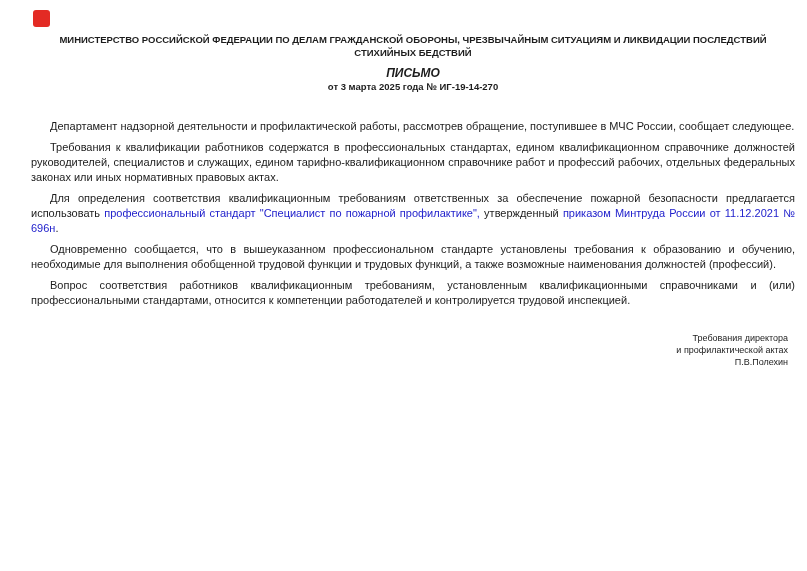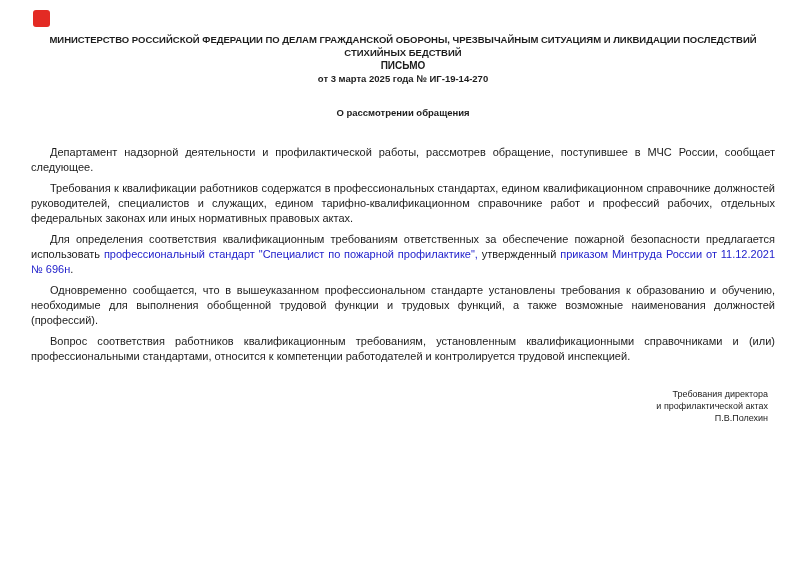--- a/index.html
+++ b/index.html
@@ -19,34 +19,35 @@
     position: absolute;
     left: 33px;
     top: 10px;
     width: 17px;
     height: 17px;
     border-radius: 3px;
     background: #e32b24;
     cursor: pointer;
   }
   .content {
-    padding: 33px 32px 0 31px;
+    padding: 33px 12px 0 31px;
   }
   .ministry {
     text-align: center;
     font-weight: bold;
     font-size: 9.5px;
     line-height: 13px;
   }
   .doc-type {
     text-align: center;
     font-weight: bold;
-    font-size: 10px;
+    font-size: 12px;
     line-height: 13px;
-    margin-top: 0;
+    margin-top: 8px;
+    font-style: italic;
   }
   .doc-date {
     text-align: center;
     font-weight: bold;
     font-size: 9.5px;
     line-height: 13px;
   }
   .subject {
     text-align: center;
     font-weight: bold;
@@ -83,21 +84,20 @@
 <div class="status-icon"></div>
 
 <div class="content">
 
   <div class="ministry">МИНИСТЕРСТВО РОССИЙСКОЙ ФЕДЕРАЦИИ ПО ДЕЛАМ ГРАЖДАНСКОЙ ОБОРОНЫ, ЧРЕЗВЫЧАЙНЫМ СИТУАЦИЯМ И ЛИКВИДАЦИИ ПОСЛЕДСТВИЙ СТИХИЙНЫХ БЕДСТВИЙ</div>
 
   <div class="doc-type">ПИСЬМО</div>
 
   <div class="doc-date">от 3 марта 2025 года № ИГ-19-14-270</div>
 
-  <div class="subject">О рассмотрении обращения</div>
 
   <div class="bodytext" id="paragraphs">
       <p><span>Департамент надзорной деятельности и профилактической работы, рассмотрев обращение, поступившее в МЧС России, сообщает следующее.</span></p>
       <p><span>Требования к квалификации работников содержатся в профессиональных стандартах, едином квалификационном справочнике должностей руководителей, специалистов и служащих, едином тарифно-квалификационном справочнике работ и профессий рабочих, отдельных федеральных законах или иных нормативных правовых актах.</span></p>
       <p><span>Для определения соответствия квалификационным требованиям ответственных за обеспечение пожарной безопасности предлагается использовать </span><a class="doclink">профессиональный стандарт "Специалист по пожарной профилактике",</a><span> утвержденный </span><a class="doclink">приказом Минтруда России от 11.12.2021 № 696н</a><span>.</span></p>
       <p><span>Одновременно сообщается, что в вышеуказанном профессиональном стандарте установлены требования к образованию и обучению, необходимые для выполнения обобщенной трудовой функции и трудовых функций, а также возможные наименования должностей (профессий).</span></p>
       <p><span>Вопрос соответствия работников квалификационным требованиям, установленным квалификационными справочниками и (или) профессиональными стандартами, относится к компетенции работодателей и контролируется трудовой инспекцией.</span></p>
     </div>
 
   <div class="signature">

